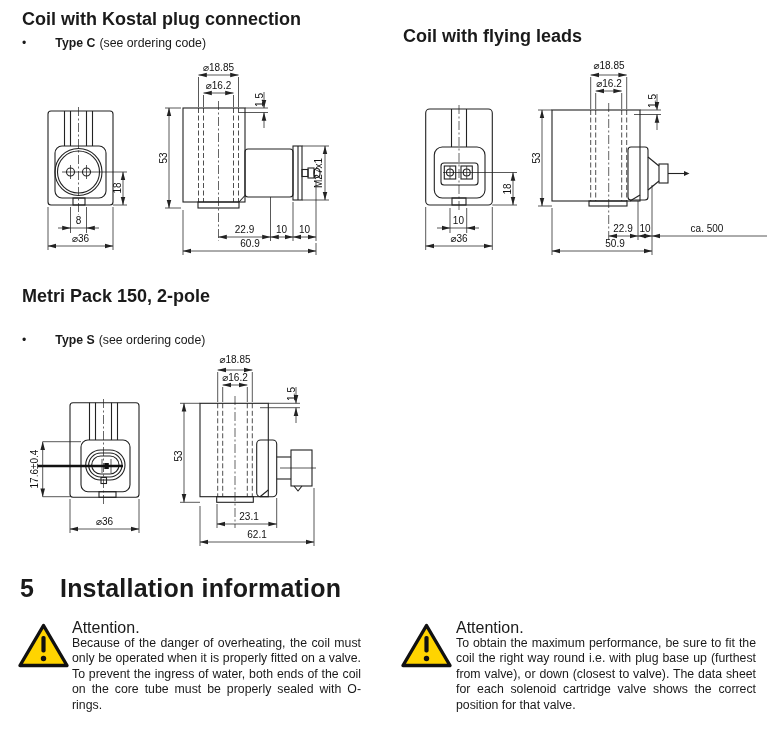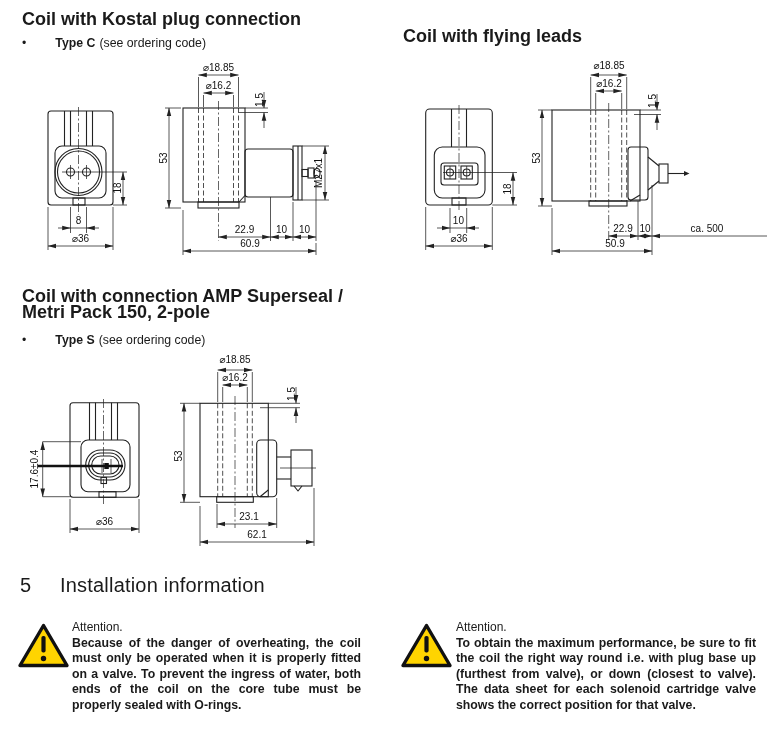--- a/index.html
+++ b/index.html
@@ -3,24 +3,24 @@
 <meta charset="utf-8">
 <style>
   html,body{margin:0;padding:0;background:#fff;}
   .page{position:relative;width:769px;height:743px;background:#fff;overflow:hidden;
         font-family:"Liberation Sans","DejaVu Sans",sans-serif;color:#1a1a1a;}
   .abs{position:absolute;}
   .sec-title{font-size:18px;font-weight:bold;line-height:16px;white-space:nowrap;}
   .bullet-line{font-size:12.3px;line-height:15px;white-space:nowrap;}
   .bullet-line .dot{margin-right:5px;}
   .bullet-line b{margin-right:4px;margin-left:24px;}
-  .h1{font-size:20px;font-weight:400;letter-spacing:0.2px;white-space:nowrap;}
+  .h1{font-size:25px;font-weight:700;letter-spacing:0.2px;white-space:nowrap;}
   .h1 .num{display:inline-block;width:40px;}
-  .warn-head{font-size:12px;line-height:15.5px;}
-  .warn-body{font-size:12.3px;line-height:15.5px;text-align:justify;text-align-last:left;font-weight:bold;}
+  .warn-head{font-size:16px;line-height:15.5px;}
+  .warn-body{font-size:12.3px;line-height:15.5px;text-align:justify;text-align-last:left;}
   svg text{font-family:"Liberation Sans","DejaVu Sans",sans-serif;}
   .dim{font-size:10px;fill:#111;}
   .ol{fill:none;stroke:#222;stroke-width:1.1;}
   .ol2{fill:none;stroke:#222;stroke-width:1.1;stroke-linejoin:round;}
   .tl{fill:none;stroke:#222;stroke-width:0.75;}
   .dsh{fill:none;stroke:#222;stroke-width:0.8;stroke-dasharray:5 2.5;}
   .cln{fill:none;stroke:#222;stroke-width:0.7;stroke-dasharray:9 2.5 2 2.5;}
   .thk{stroke:#111;stroke-width:2.6;}
 </style>
 </head>
@@ -221,21 +221,20 @@
       <line class="tl" x1="122" y1="181" x2="237" y2="181" marker-start="url(#arw)"></line>
       <text class="dim" text-anchor="middle" x="177" y="177">ca. 500</text>
       <line class="tl" x1="22" y1="153" x2="22" y2="200"></line>
       <line class="tl" x1="122" y1="185" x2="122" y2="200"></line>
       <line class="tl" x1="22" y1="196" x2="122" y2="196" marker-start="url(#arw)" marker-end="url(#arw)"></line>
       <text class="dim" text-anchor="middle" x="85" y="192">50.9</text>
     </g>
   </svg>
 
   <div class="abs sec-title" style="left:22px;top:288px">
-    <div>Coil with connection AMP Superseal /</div>
     <div>Metri Pack 150, 2-pole</div>
   </div>
   <div class="abs bullet-line" style="left:22px;top:333px"><span class="dot">•</span><b>Type S</b><span>(see ordering code)</span></div>
 
   <svg class="abs" style="left:15px;top:355px" width="175" height="195" viewBox="0 0 175 195">
     <g>
       <rect class="ol" x="55" y="47.7" width="69" height="94.6" rx="3"></rect>
       <line class="ol" x1="74.5" y1="47.7" x2="74.5" y2="85"></line>
       <line class="ol" x1="80.5" y1="47.7" x2="80.5" y2="85"></line>
       <line class="ol" x1="96.5" y1="47.7" x2="96.5" y2="85"></line>

